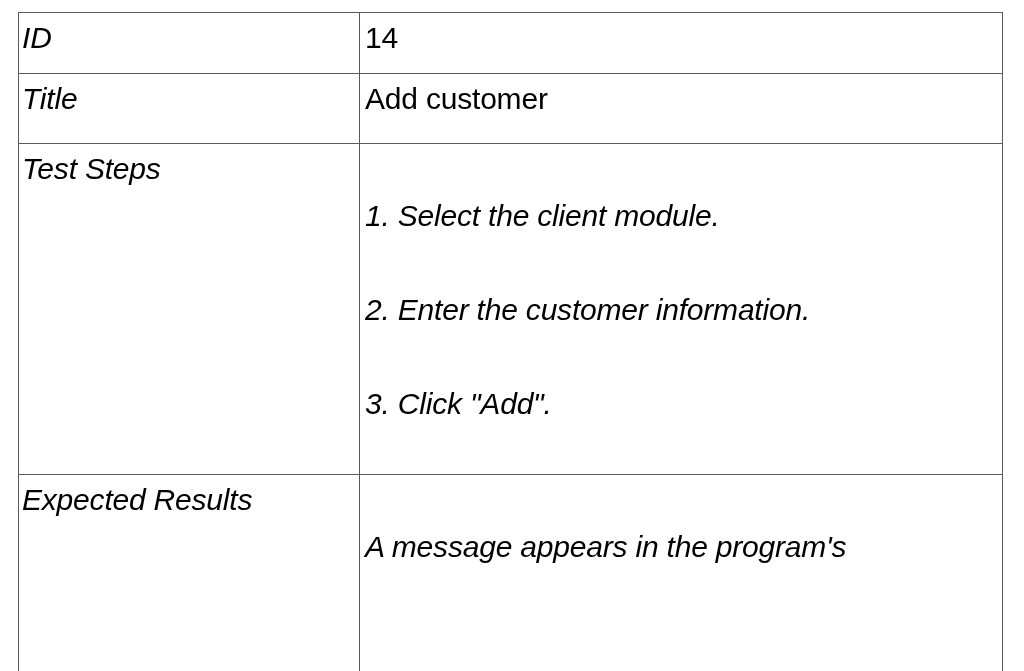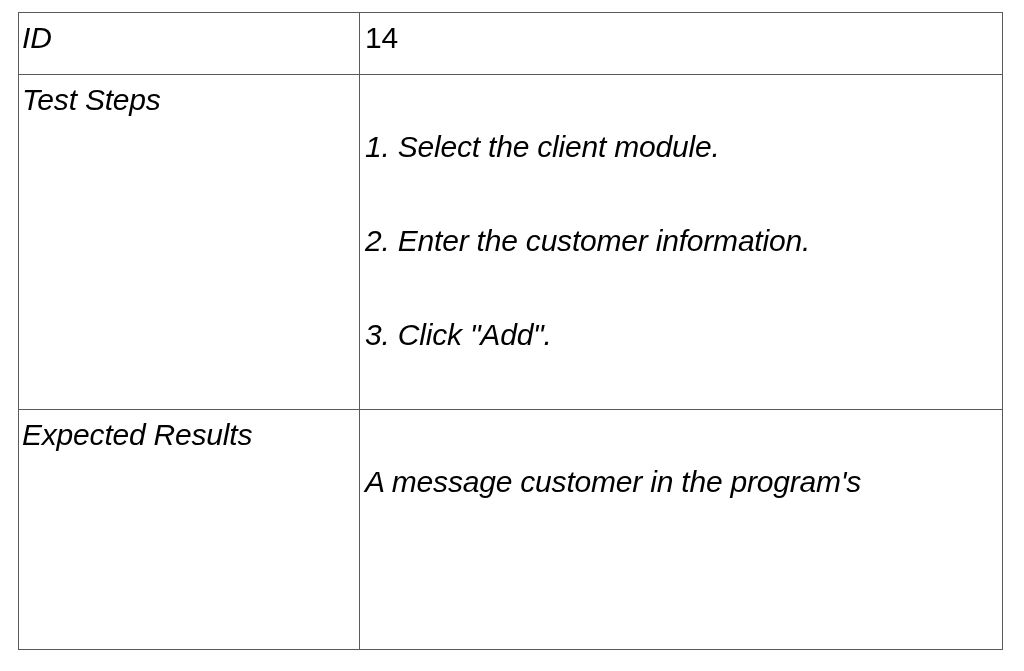--- a/index.html
+++ b/index.html
@@ -89,20 +89,28 @@
 
       <tr class="row-id">
         <td class="label-cell">
           <div class="cell-inner">ID</div>
         </td>
         <td class="value-cell">
           <div class="cell-inner">14</div>
         </td>
       </tr>
 
+      <tr class="row-title">
+        <td class="label-cell">
+          <div class="cell-inner">Title</div>
+        </td>
+        <td class="value-cell">
+          <div class="cell-inner">Add customer</div>
+        </td>
+      </tr>
 
 
       <tr class="row-steps">
         <td class="label-cell">
           <div class="cell-inner">Test Steps</div>
         </td>
         <td class="value-cell">
           <div class="cell-inner">
             <span class="steps-line">1. Select the client module.</span>
             <span class="steps-line">2. Enter the customer information.</span>
@@ -110,21 +118,21 @@
           </div>
         </td>
       </tr>
 
       <tr class="row-exp">
         <td class="label-cell">
           <div class="cell-inner">Expected Results</div>
         </td>
         <td class="value-cell">
           <div class="cell-inner">
-            <span class="exp-line">A message customer in the program's</span>
+            <span class="exp-line">A message appears in the program's</span>
             
             
           </div>
         </td>
       </tr>
 
     </tbody>
   </table>
 
 </div>

